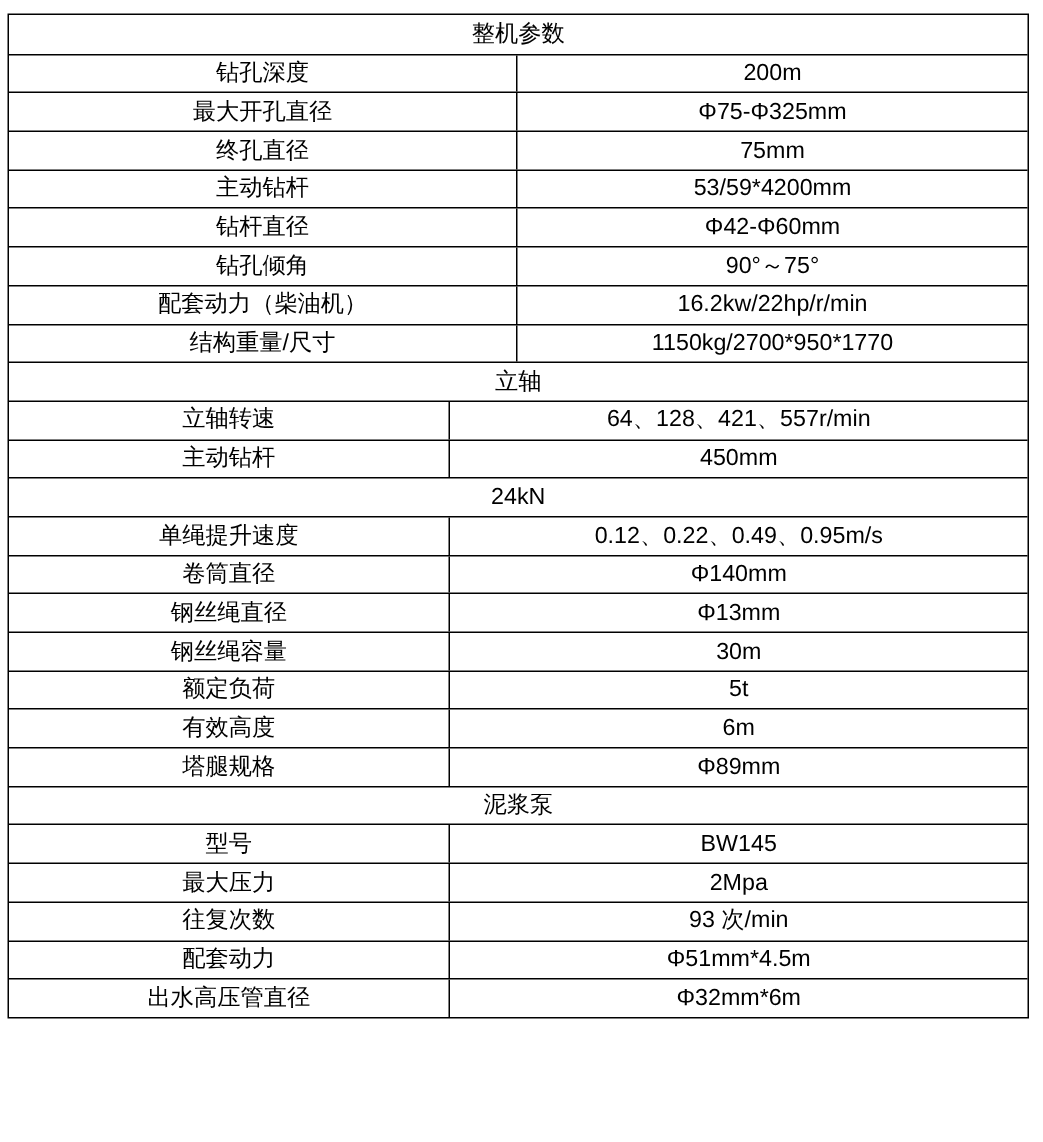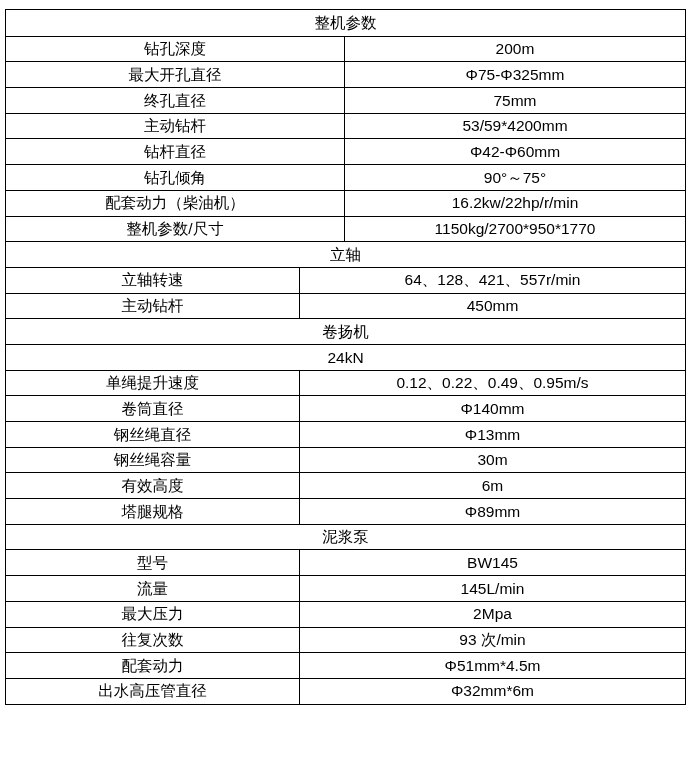--- a/index.html
+++ b/index.html
@@ -68,39 +68,36 @@
     </div>
     <div class="row sec-wide">
       <div class="cell label">钻孔倾角</div>
       <div class="cell value">90°～75°</div>
     </div>
     <div class="row sec-wide">
       <div class="cell label">配套动力（柴油机）</div>
       <div class="cell value">16.2kw/22hp/r/min</div>
     </div>
     <div class="row sec-wide">
-      <div class="cell label">整机参数/尺寸</div>
+      <div class="cell label">结构重量/尺寸</div>
       <div class="cell value">1150kg/2700*950*1770</div>
     </div>
 
     <div class="row header">
       <div class="cell full">立轴</div>
     </div>
     <div class="row sec-narrow">
       <div class="cell label">立轴转速</div>
       <div class="cell value">64、128、421、557r/min</div>
     </div>
     <div class="row sec-narrow">
       <div class="cell label">主动钻杆</div>
       <div class="cell value">450mm</div>
     </div>
 
-    <div class="row header">
-      <div class="cell full">卷扬机</div>
-    </div>
     <div class="row sec-narrow">
       <div class="cell value">24kN</div>
     </div>
     <div class="row sec-narrow">
       <div class="cell label">单绳提升速度</div>
       <div class="cell value">0.12、0.22、0.49、0.95m/s</div>
     </div>
     <div class="row sec-narrow">
       <div class="cell label">卷筒直径</div>
       <div class="cell value">Φ140mm</div>
@@ -108,38 +105,38 @@
     <div class="row sec-narrow">
       <div class="cell label">钢丝绳直径</div>
       <div class="cell value">Φ13mm</div>
     </div>
     <div class="row sec-narrow">
       <div class="cell label">钢丝绳容量</div>
       <div class="cell value">30m</div>
     </div>
 
     <div class="row sec-narrow">
+      <div class="cell label">额定负荷</div>
+      <div class="cell value">5t</div>
+    </div>
+    <div class="row sec-narrow">
       <div class="cell label">有效高度</div>
       <div class="cell value">6m</div>
     </div>
     <div class="row sec-narrow">
       <div class="cell label">塔腿规格</div>
       <div class="cell value">Φ89mm</div>
     </div>
 
     <div class="row header">
       <div class="cell full">泥浆泵</div>
     </div>
     <div class="row sec-narrow">
       <div class="cell label">型号</div>
       <div class="cell value">BW145</div>
-    </div>
-    <div class="row sec-narrow">
-      <div class="cell label">流量</div>
-      <div class="cell value">145L/min</div>
     </div>
     <div class="row sec-narrow">
       <div class="cell label">最大压力</div>
       <div class="cell value">2Mpa</div>
     </div>
     <div class="row sec-narrow">
       <div class="cell label">往复次数</div>
       <div class="cell value">93 次/min</div>
     </div>
     <div class="row sec-narrow">

